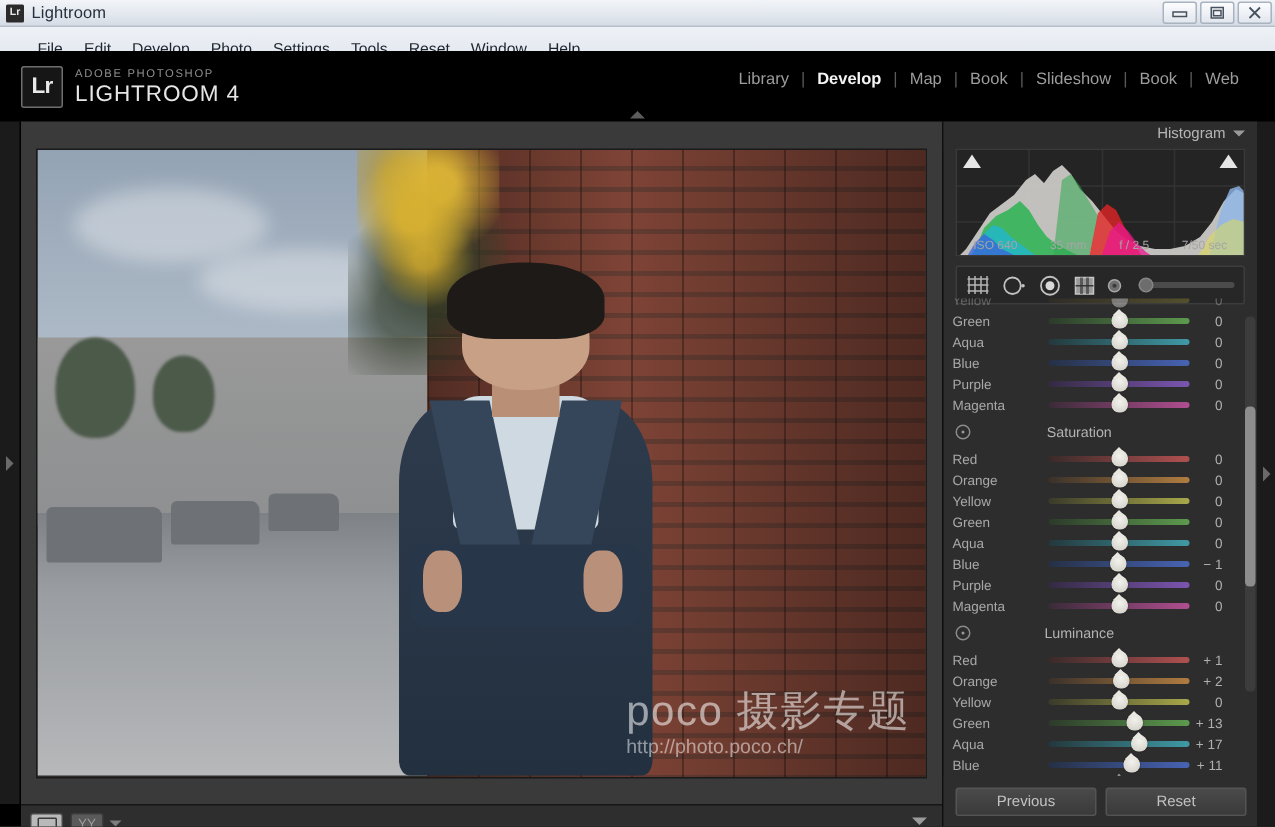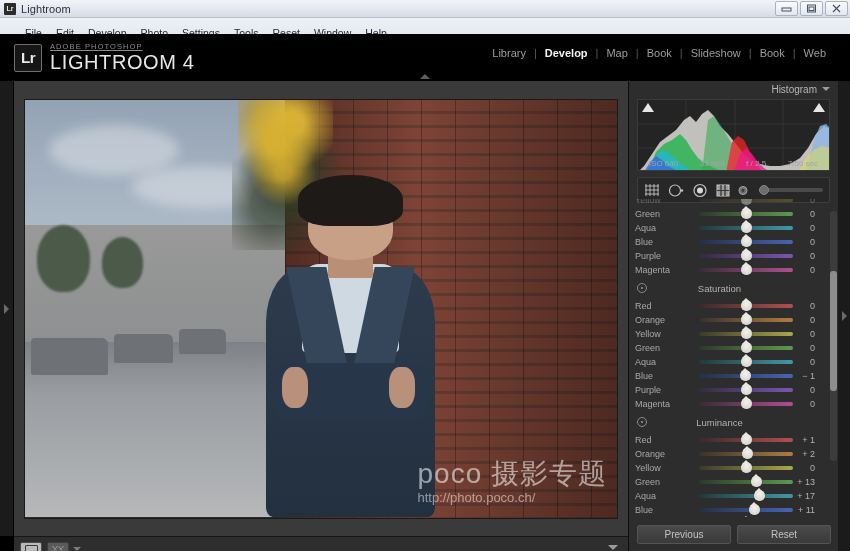--- a/index.html
+++ b/index.html
@@ -66,24 +66,24 @@
     width: 28px; height: 28px;
     border: 1px solid #6f6f6f; border-radius: 2px;
     background: #161616; color: #e9e9e9;
     font-size: 15px; font-weight: bold; letter-spacing: -0.5px;
     display: flex; align-items: center; justify-content: center;
     margin-right: 8px;
   }
   .lr-wordmark { line-height: 1; }
   .lr-word-small {
     font-size: 7.5px; color: #8e8e8e; letter-spacing: 1.1px;
-    display: block; margin-bottom: 2px; text-decoration: underline;
+    display: block; margin-bottom: 2px;
   }
   .lr-word-big {
-    font-size: 20px; color: #e6e6e6; letter-spacing: .6px; display: block;
+    font-size: 15px; color: #e6e6e6; letter-spacing: .6px; display: block;
   }
 
   .lr-modules {
     position: absolute; right: 16px; top: 13px;
     display: flex; align-items: center;
   }
   .lr-module {
     font-size: 11px; color: #9d9d9d; padding: 0 8px; white-space: nowrap;
   }
   .lr-module.active { color: #f4f4f4; font-weight: bold; }

